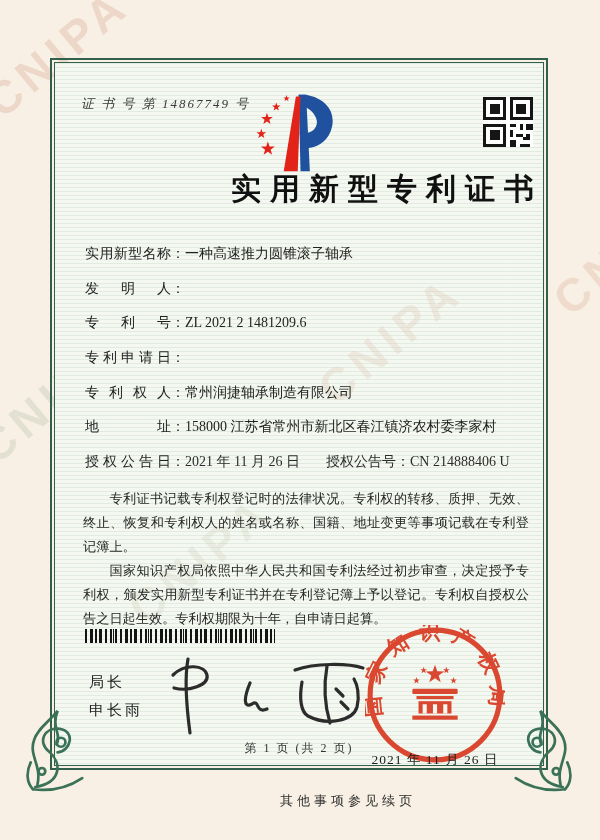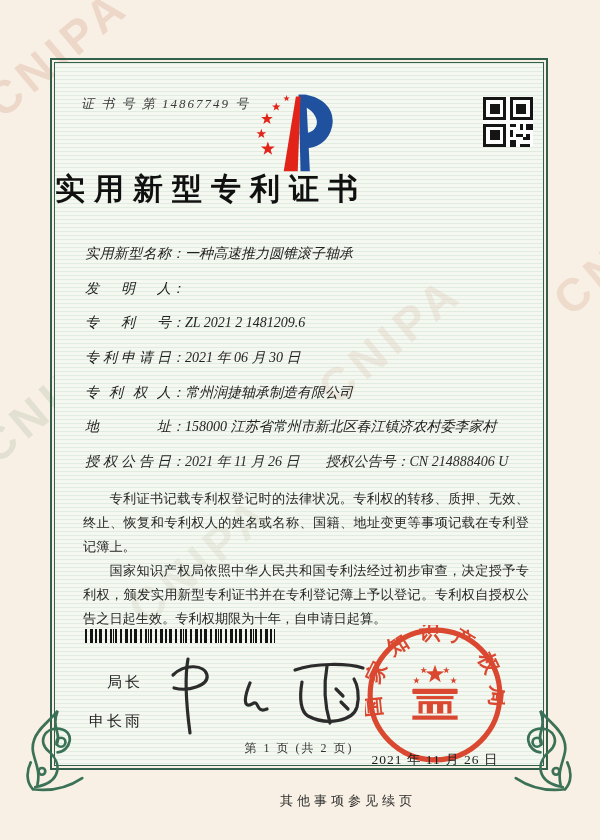--- a/index.html
+++ b/index.html
@@ -27,24 +27,24 @@
     background:#f4f8f0;
     background-image:repeating-linear-gradient(180deg,rgba(151,186,161,.20) 0 1px,transparent 1px 4px);
     overflow:hidden;
   }
   .wm4{left:250px;top:250px;color:rgba(222,196,178,.30);}
   .wm5{left:60px;top:470px;color:rgba(205,200,182,.26);}
   .cert-no{position:absolute;left:26px;top:32px;font-size:13px;letter-spacing:2px;color:#3a3a3a;font-style:italic;}
   .logo{position:absolute;left:196px;top:28px;width:86px;height:84px;}
   .qr{position:absolute;left:428px;top:34px;width:50px;height:50px;}
   .title{
-    position:absolute;left:0;top:106px;width:100%;text-align:left;
+    position:absolute;left:0;top:106px;width:100%;text-align:right;
     font-size:30px;font-weight:bold;letter-spacing:9px;color:#101010;
   }
-  .fields{position:absolute;left:30px;top:180px;width:442px;font-size:14px;font-style:italic;}
+  .fields{position:absolute;left:30px;top:180px;width:442px;font-size:14px;}
   .field-row{display:flex;margin-bottom:13px;line-height:1.55;}
   .f-label{
     display:inline-block;width:86px;flex:0 0 86px;
     text-align:justify;text-align-last:justify;color:#222;
   }
   .f-colon{flex:0 0 auto;}
   .f-value{flex:1 1 auto;color:#222;}
   .grant-row{display:flex;margin-bottom:15px;}
   .grant-right{margin-left:26px;white-space:nowrap;}
   .paras{
@@ -52,21 +52,21 @@
     font-size:13.2px;line-height:1.82;text-align:justify;color:#262626;
   }
   .paras p{margin:0;text-indent:2em;}
   .barcode{
     position:absolute;left:30px;top:566px;width:190px;height:14px;
     background:
       repeating-linear-gradient(90deg,#141414 0 2px,transparent 2px 5px),
       repeating-linear-gradient(90deg,#141414 0 1px,transparent 1px 7px);
   }
   .director{position:absolute;left:34px;top:610px;font-size:15px;letter-spacing:3px;color:#222;}
-  .director div{margin-bottom:20px;text-align:right;}
+  .director div{margin-bottom:9px;}
   .signature{position:absolute;left:100px;top:588px;width:225px;height:95px;}
   .seal{position:absolute;left:310px;top:562px;width:140px;height:140px;opacity:.92;}
   .seal-date{
     position:absolute;left:300px;top:688px;width:160px;text-align:center;
     font-size:13.5px;color:#1c1c1c;z-index:3;letter-spacing:1px;
   }
   .page-info{
     position:absolute;left:0;bottom:8px;width:100%;text-align:center;
     font-size:12px;color:#333;letter-spacing:2px;margin-top:47px;
   }
@@ -154,21 +154,20 @@
           <span class="f-colon">：</span>
       </div>
       <div class="field-row">
         <span class="f-label">专利号</span>
           <span class="f-colon">：</span>
         <span class="f-value">ZL 2021 2 1481209.6</span>
       </div>
       <div class="field-row">
         <span class="f-label">专利申请日</span>
           <span class="f-colon">：</span>
-        <span class="f-value">2021 年 06 月 30 日</span>
       </div>
       <div class="field-row">
         <span class="f-label">专利权人</span>
           <span class="f-colon">：</span>
         <span class="f-value">常州润捷轴承制造有限公司</span>
       </div>
       <div class="field-row">
         <span class="f-label">地址</span>
           <span class="f-colon">：</span>
         <span class="f-value">158000 江苏省常州市新北区春江镇济农村委李家村</span>

